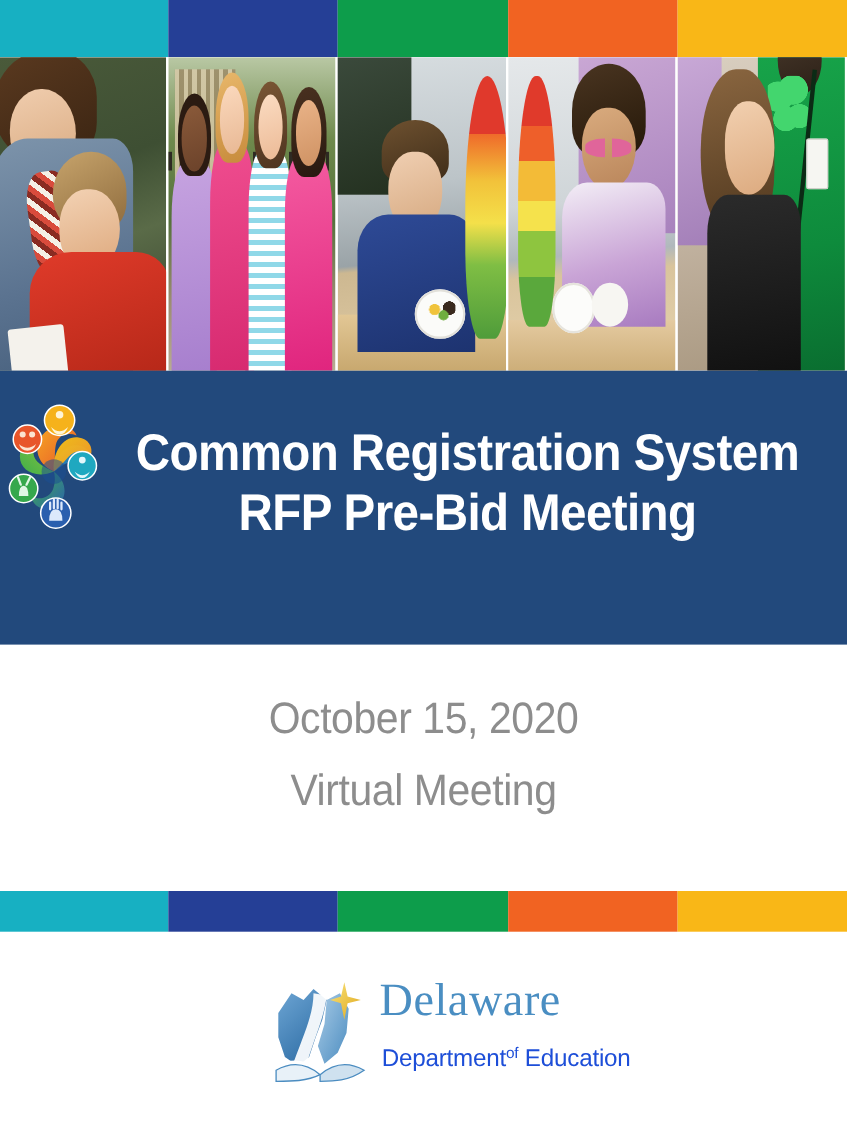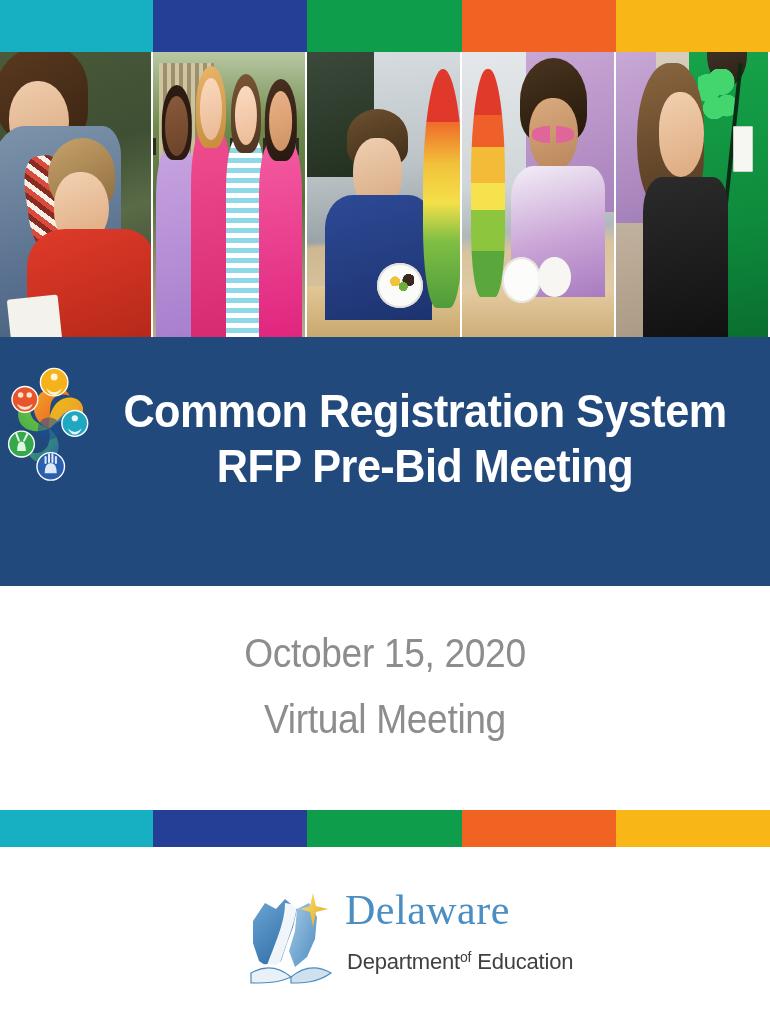--- a/index.html
+++ b/index.html
@@ -246,21 +246,21 @@
     line-height: 1;
     color: #4a8ec2;
     letter-spacing: 0.5px;
   }
   .doe-sub {
     position: absolute;
     left: 102px;
     top: 64px;
     font-family: "Liberation Sans", sans-serif;
     font-size: 22px;
-    color: #404040;
+    color: #1d4ed8;
     letter-spacing: -0.2px;
     white-space: nowrap;
   }
   .doe-sub .of {
     font-size: 14px;
     vertical-align: 7px;
   }
 </style>
 </head>
 <body>

